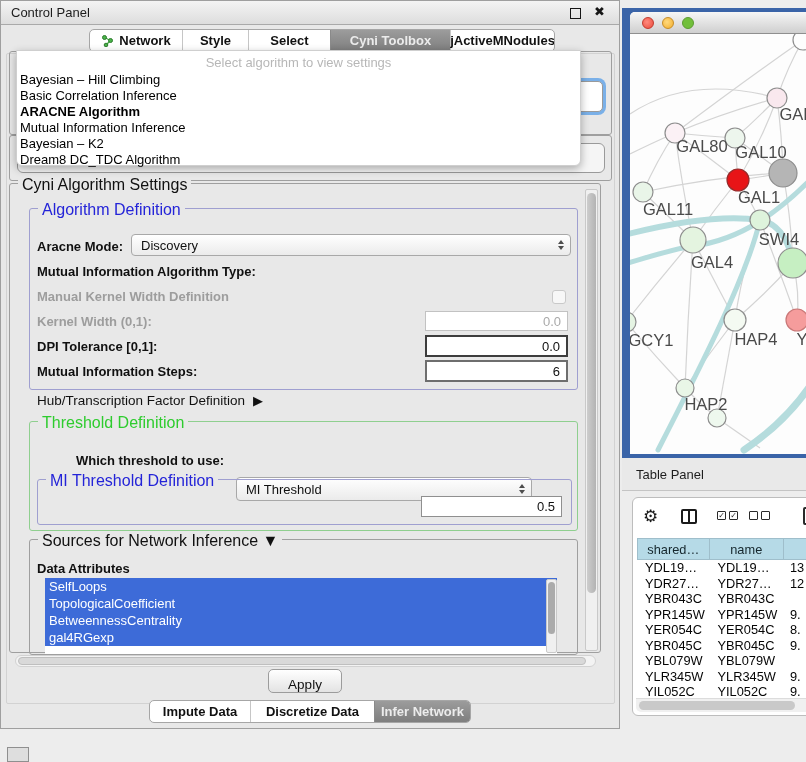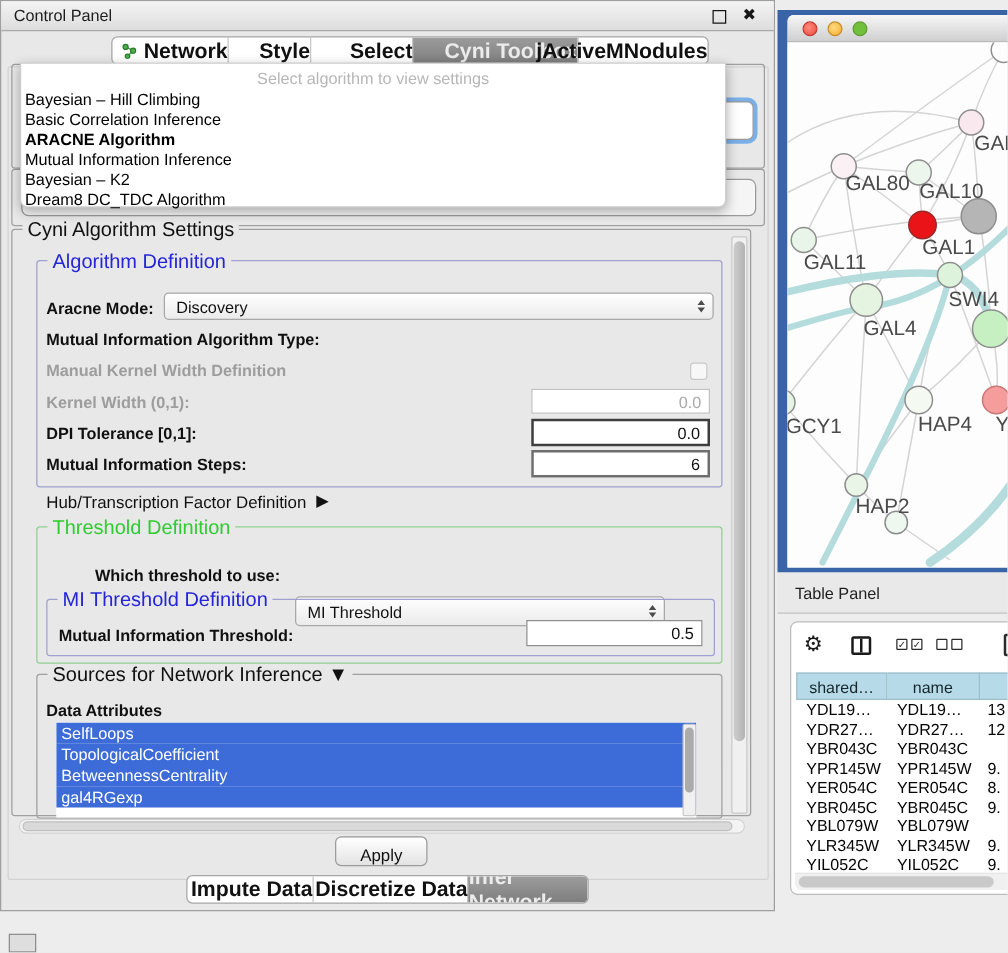--- a/index.html
+++ b/index.html
@@ -10,21 +10,21 @@
         border:1px solid #9f9f9f;box-sizing:border-box;}
   .titlebar{position:absolute;left:0;top:0;right:0;height:24px;
             background:linear-gradient(#f4f4f4,#dddddd);border-bottom:1px solid #a9a9a9;
             display:flex;align-items:center;padding:0 10px;box-sizing:border-box;}
   .titlebar .ttl{font-size:13px;color:#1c1c1c;}
   .float-btn{position:absolute;right:38px;top:7px;width:9px;height:9px;border:1.5px solid #161616;background:transparent;}
   .close-btn{position:absolute;right:14px;top:3px;font-size:13px;font-weight:bold;color:#161616;}
   
   .segbar{position:absolute;display:flex;height:23px;background:#ffffff;border:1px solid #a6a6a6;
           border-radius:5px;overflow:hidden;box-sizing:border-box;}
-  .seg{display:flex;align-items:center;justify-content:flex-end;font-size:17px;font-weight:600;
+  .seg{display:flex;align-items:center;justify-content:center;font-size:13px;font-weight:600;
        color:#111;border-left:1px solid #c6c6c6;box-sizing:border-box;gap:5px;}
   .seg:first-child{border-left:none;}
   .seg.sel{background:linear-gradient(#9c9c9c,#7e7e7e);color:#ececec;border-left-color:#8a8a8a;}
   
   .group{position:absolute;border:1px solid #9f9f9f;border-radius:3px;box-sizing:border-box;}
   .legend{position:absolute;top:-8px;left:8px;background:#e8e8e8;padding:0 4px;font-size:16px;
           font-weight:normal;color:#111;white-space:nowrap;}
   .lbl{position:absolute;font-size:13px;font-weight:bold;color:#101010;white-space:nowrap;}
   .lbl.dis{color:#9d9d9d;}
   .combo{position:absolute;background:linear-gradient(#ffffff,#ebebeb);border:1px solid #a8a8a8;
@@ -134,21 +134,21 @@
           <circle cx="5" cy="11" r="1.8" fill="#49b349" stroke="#2c7a2c"></circle>
         </svg>
         <span>Network</span>
       </div>
       <div class="seg" style="width: 66px;">
         <span>Style</span>
       </div>
       <div class="seg" style="width: 82px;">
         <span>Select</span>
       </div>
-      <div class="seg sel" style="width: 132px;">
+      <div class="seg sel" style="width: 120px;">
         <span>Cyni Toolbox</span>
       </div>
       <div class="seg" style="width: 104px;">
         <span>jActiveMNodules</span>
       </div>
     </div>
 
   <div class="group" style="left:8px;top:50px;width:603px;height:84px;"></div>
   <div style="position:absolute;left:552px;top:80px;width:50px;height:31px;background:#fff;border:1px solid #9a9a9a;border-radius:0 5px 5px 0;box-shadow:0 0 0 3px #7ab0e8;box-sizing:border-box;"></div>
   <div class="group" style="left:8px;top:134px;width:603px;height:46px;"></div>
@@ -216,21 +216,20 @@
     <span>MI Threshold</span>
     <span class="stepper">
         <span class="tri-up"></span>
         <span class="tri-dn"></span>
       </span>
   </div>
 
   <div class="group bluebr" style="left:36px;top:478px;width:535px;height:46px;border-color:#9f9fd0;">
     <span class="legend blue">MI Threshold Definition</span>
   </div>
-  <span class="lbl" style="left:46px;top:500px;">Mutual Information Threshold:</span>
   <div class="field" style="left:420px;top:495px;width:141px;height:21px;border-color:#8f8f8f;">
     <span>0.5</span>
   </div>
 
   <div class="group" style="left:28px;top:538px;width:549px;height:116px;">
     <span class="legend">
       <span>Sources for Network Inference</span>
       <span>▼</span>
     </span>
   </div>

